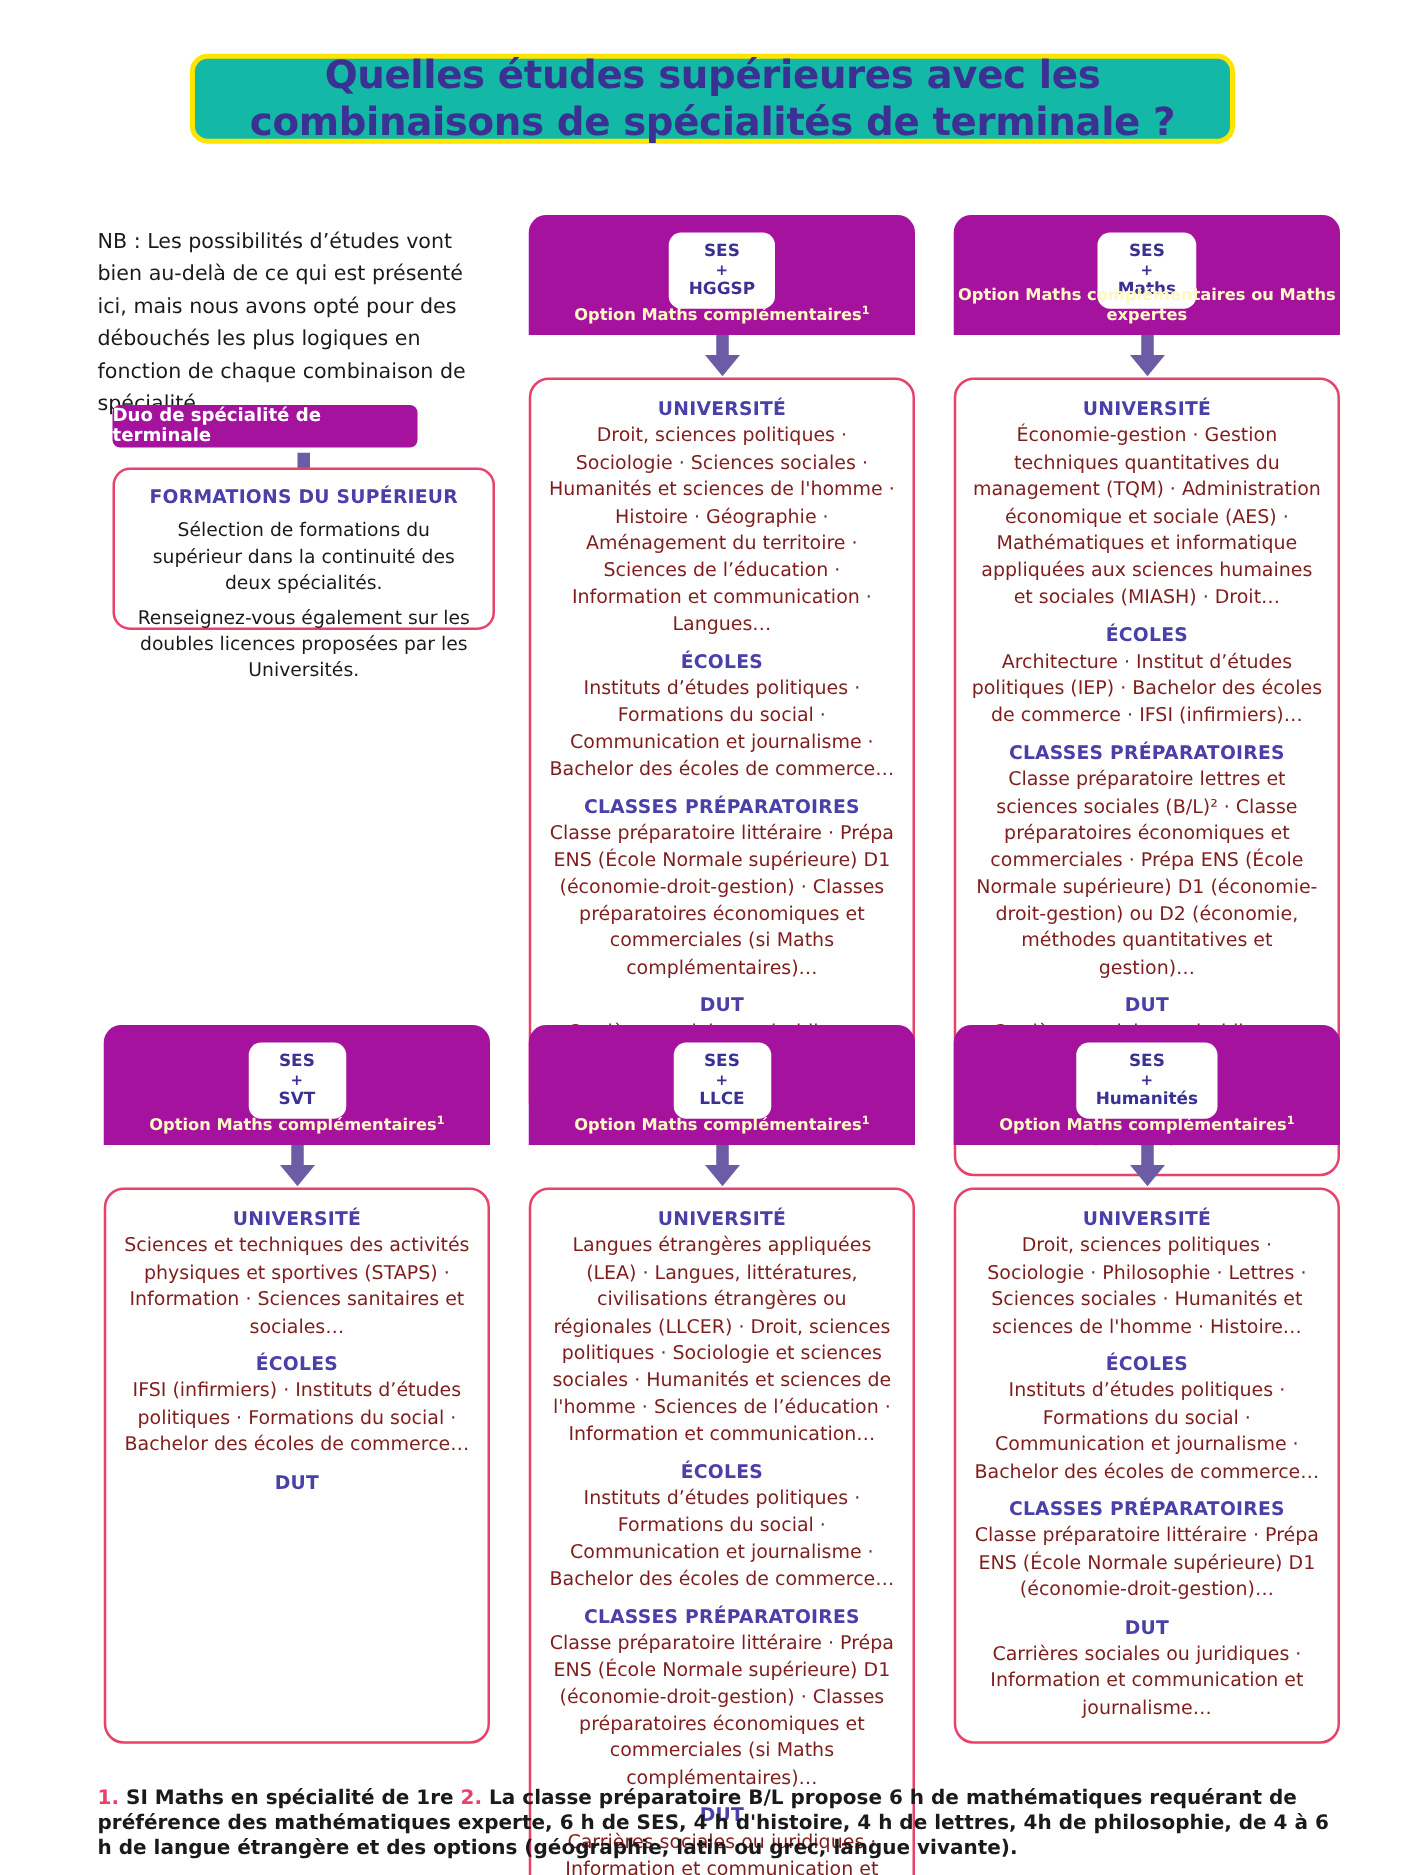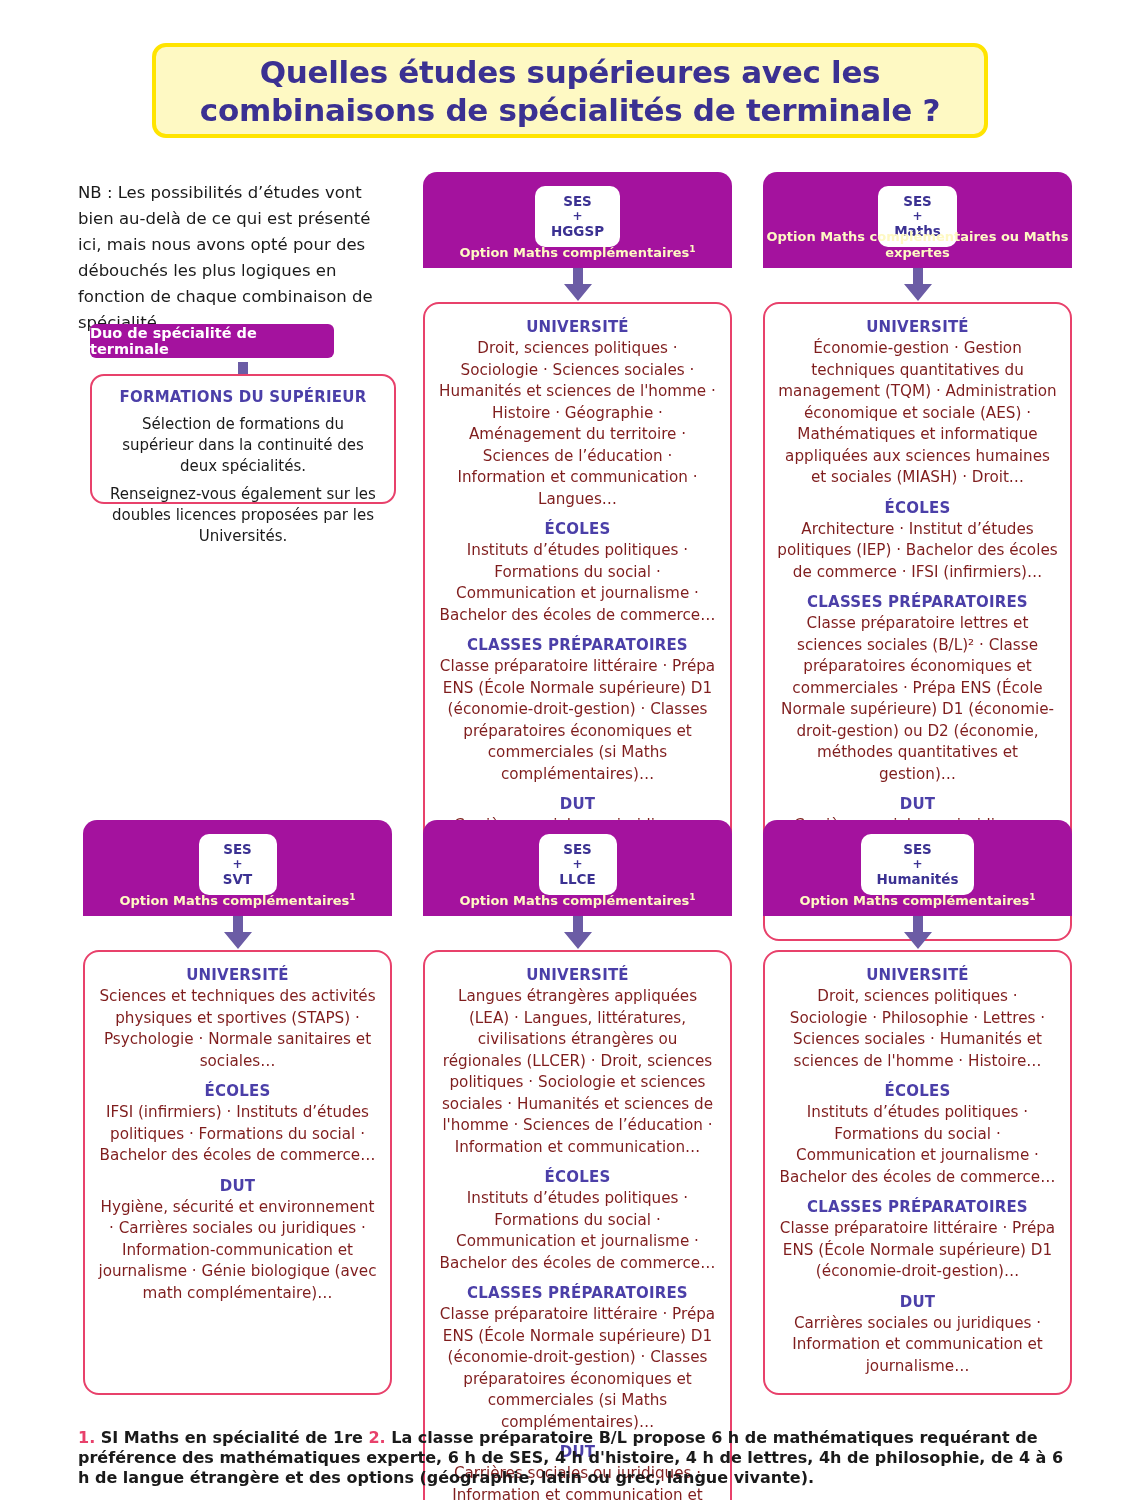--- a/index.html
+++ b/index.html
@@ -13,24 +13,24 @@
     position: relative;
     overflow: hidden;
   }
 
   
   .title-banner {
     position: absolute;
     left: 152px;
     top: 43px;
     width: 836px;
-    height: 95px;
+    height: 72px;
     border: 4px solid #FFE400;
     border-radius: 14px;
-    background: #fef9c3;
+    background: #14b8a6;
     display: flex;
     align-items: center;
     justify-content: center;
   }
   .title-text {
     font-family: "DejaVu Sans", sans-serif;
     font-weight: bold;
     font-size: 31px;
     line-height: 38px;
     color: #3B3192;
@@ -293,25 +293,24 @@
       <span>Option Maths complémentaires</span><sup>1</sup>
     </div>
   </div>
   <div class="combo-arrow">
     <svg width="30" height="34" viewBox="0 0 30 34" xmlns="http://www.w3.org/2000/svg">
       <polygon points="10,0 20,0 20,16 29,16 15,33 1,16 10,16" fill="#6B5CA5"></polygon>
     </svg>
   </div>
   <div class="combo-card">
     <div class="sec-title">UNIVERSITÉ</div>
-    <div class="sec-body">Sciences et techniques des activités physiques et sportives (STAPS) · Psychologie · Normale sanitaires et sociales…</div>
+    <div class="sec-body">Sciences et techniques des activités physiques et sportives (STAPS) · Information · Sciences sanitaires et sociales…</div>
     <div class="sec-title">ÉCOLES</div>
     <div class="sec-body">IFSI (infirmiers) · Instituts d’études politiques · Formations du social · Bachelor des écoles de commerce…</div>
     <div class="sec-title">DUT</div>
-    <div class="sec-body">Hygiène, sécurité et environnement · Carrières sociales ou juridiques · Information-communication et journalisme · Génie biologique (avec math complémentaire)…</div>
   </div>
 </div>
 
 <div class="combo" id="combo-3">
   <div class="combo-header">
     <div class="combo-chip">
       <span>SES</span>
       <span class="plus">+</span>
       <span>LLCE</span>
     </div>

